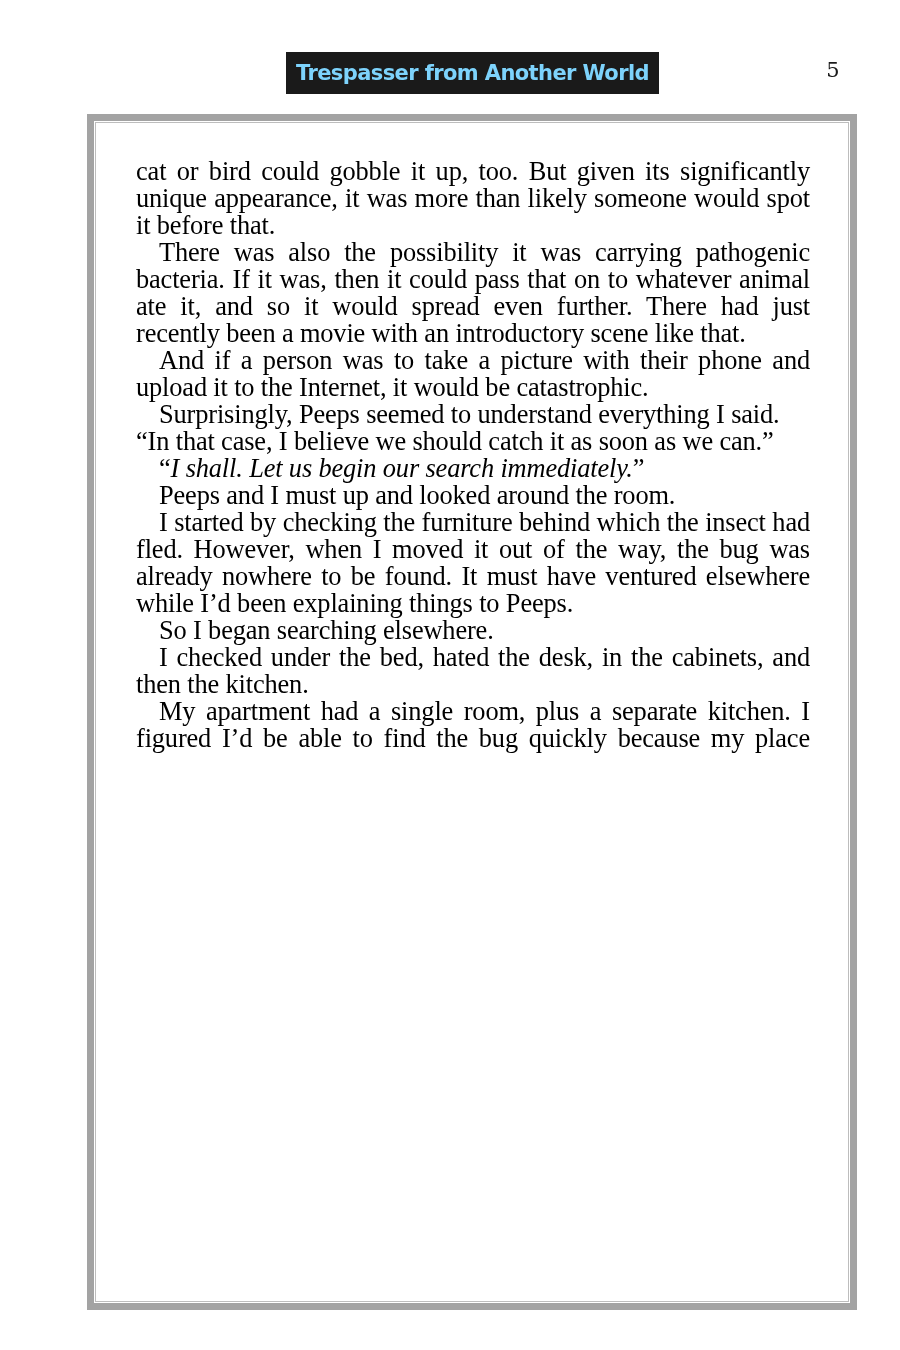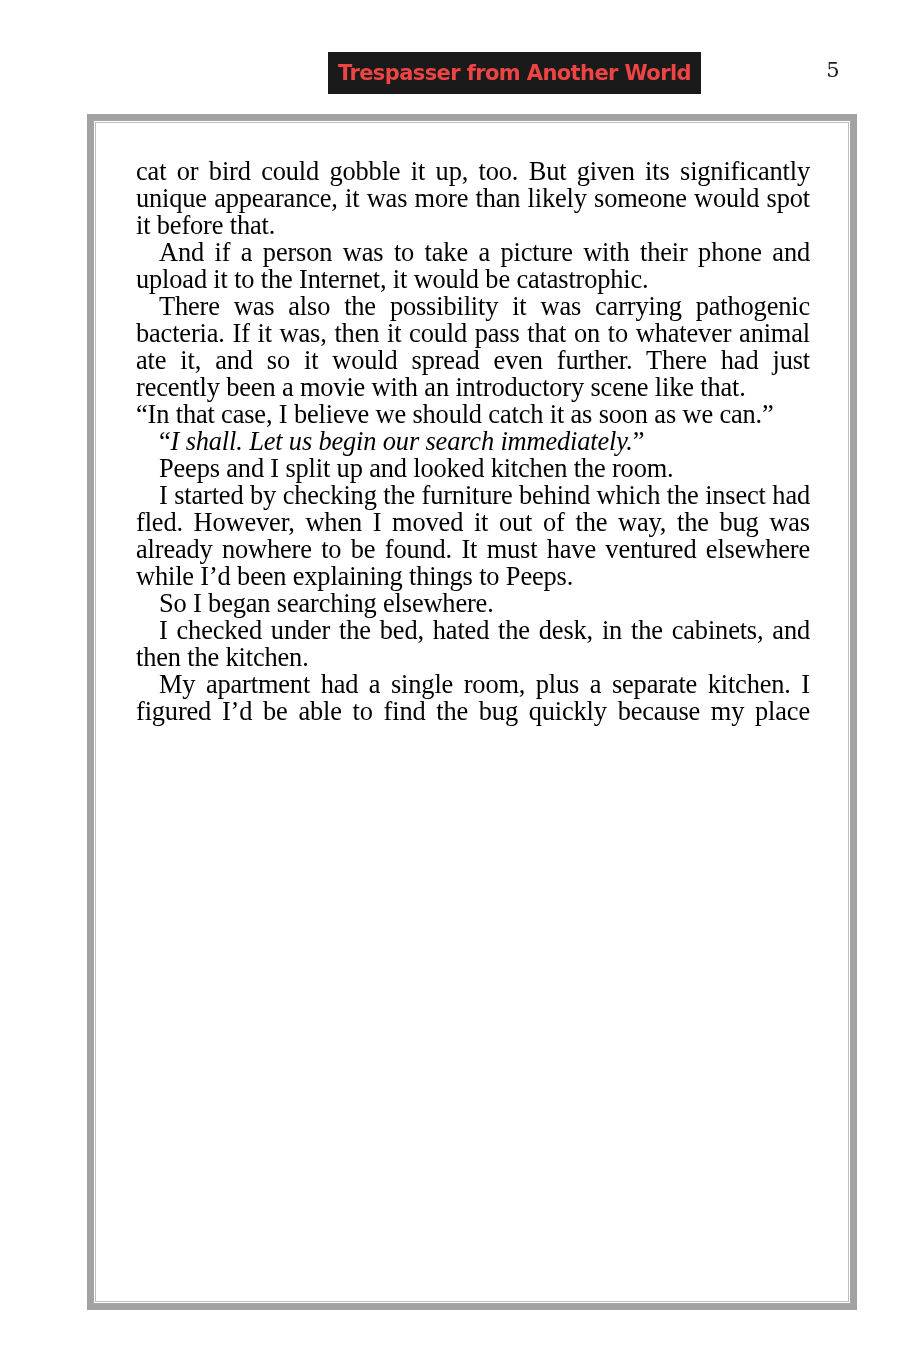--- a/index.html
+++ b/index.html
@@ -13,29 +13,28 @@
     position: relative;
     overflow: hidden;
   }
   .running-head {
     position: absolute;
     left: 286px;
     top: 52px;
     width: 373px;
     height: 42px;
     background: #1a1a1a;
-    color: #ef4444;
+    color: #7dd3fc;
     font-family: "DejaVu Sans", sans-serif;
     font-weight: bold;
     font-size: 21px;
     line-height: 42px;
     text-align: center;
     letter-spacing: -0.6px;
     white-space: nowrap;
-    margin-left: 42px;
   }
   .page-number {
     position: absolute;
     left: 822px;
     top: 58px;
     width: 22px;
     text-align: center;
     font-family: "DejaVu Serif", serif;
     font-size: 21px;
     color: #1a1a1a;
@@ -90,22 +89,23 @@
 <body>
 
 <div class="running-head">Trespasser from Another World</div>
 <div class="page-number">5</div>
 
 <div class="frame-outer"></div>
 <div class="frame-inner"></div>
 
 <div class="text-block">
   <p class="noindent">cat or bird could gobble it up, too. But given its significantly unique appearance, it was more than likely someone would spot it before that.</p>
+  <p>There was also the possibility it was carrying pathogenic bacteria. If it was, then it could pass that on to whatever animal ate it, and so it would spread even further. There had just recently been a movie with an introductory scene like that.</p>
   <p>And if a person was to take a picture with their phone and upload it to the Internet, it would be catastrophic.</p>
-  <p>There was also the possibility it was carrying pathogenic bacteria. If it was, then it could pass that on to whatever animal ate it, and so it would spread even further. There had just recently been a movie with an introductory scene like that.</p>
+  <p>Surprisingly, Peeps seemed to understand everything I said.</p>
   <p class="noindent">“In that case, I believe we should catch it as soon as we can.”</p>
   <p><span>“</span><em>I shall. Let us begin our search immediately.</em><span>”</span></p>
-  <p>Peeps and I split up and looked kitchen the room.</p>
+  <p>Peeps and I must up and looked around the room.</p>
   <p>I started by checking the furniture behind which the insect had fled. However, when I moved it out of the way, the bug was already nowhere to be found. It must have ventured elsewhere while I’d been explaining things to Peeps.</p>
   <p>So I began searching elsewhere.</p>
   <p>I checked under the bed, hated the desk, in the cabinets, and then the kitchen.</p>
   <p class="lastline-justify">My apartment had a single room, plus a separate kitchen. I figured I’d be able to find the bug quickly because my place</p>
 </div>
 
 </body></html>

